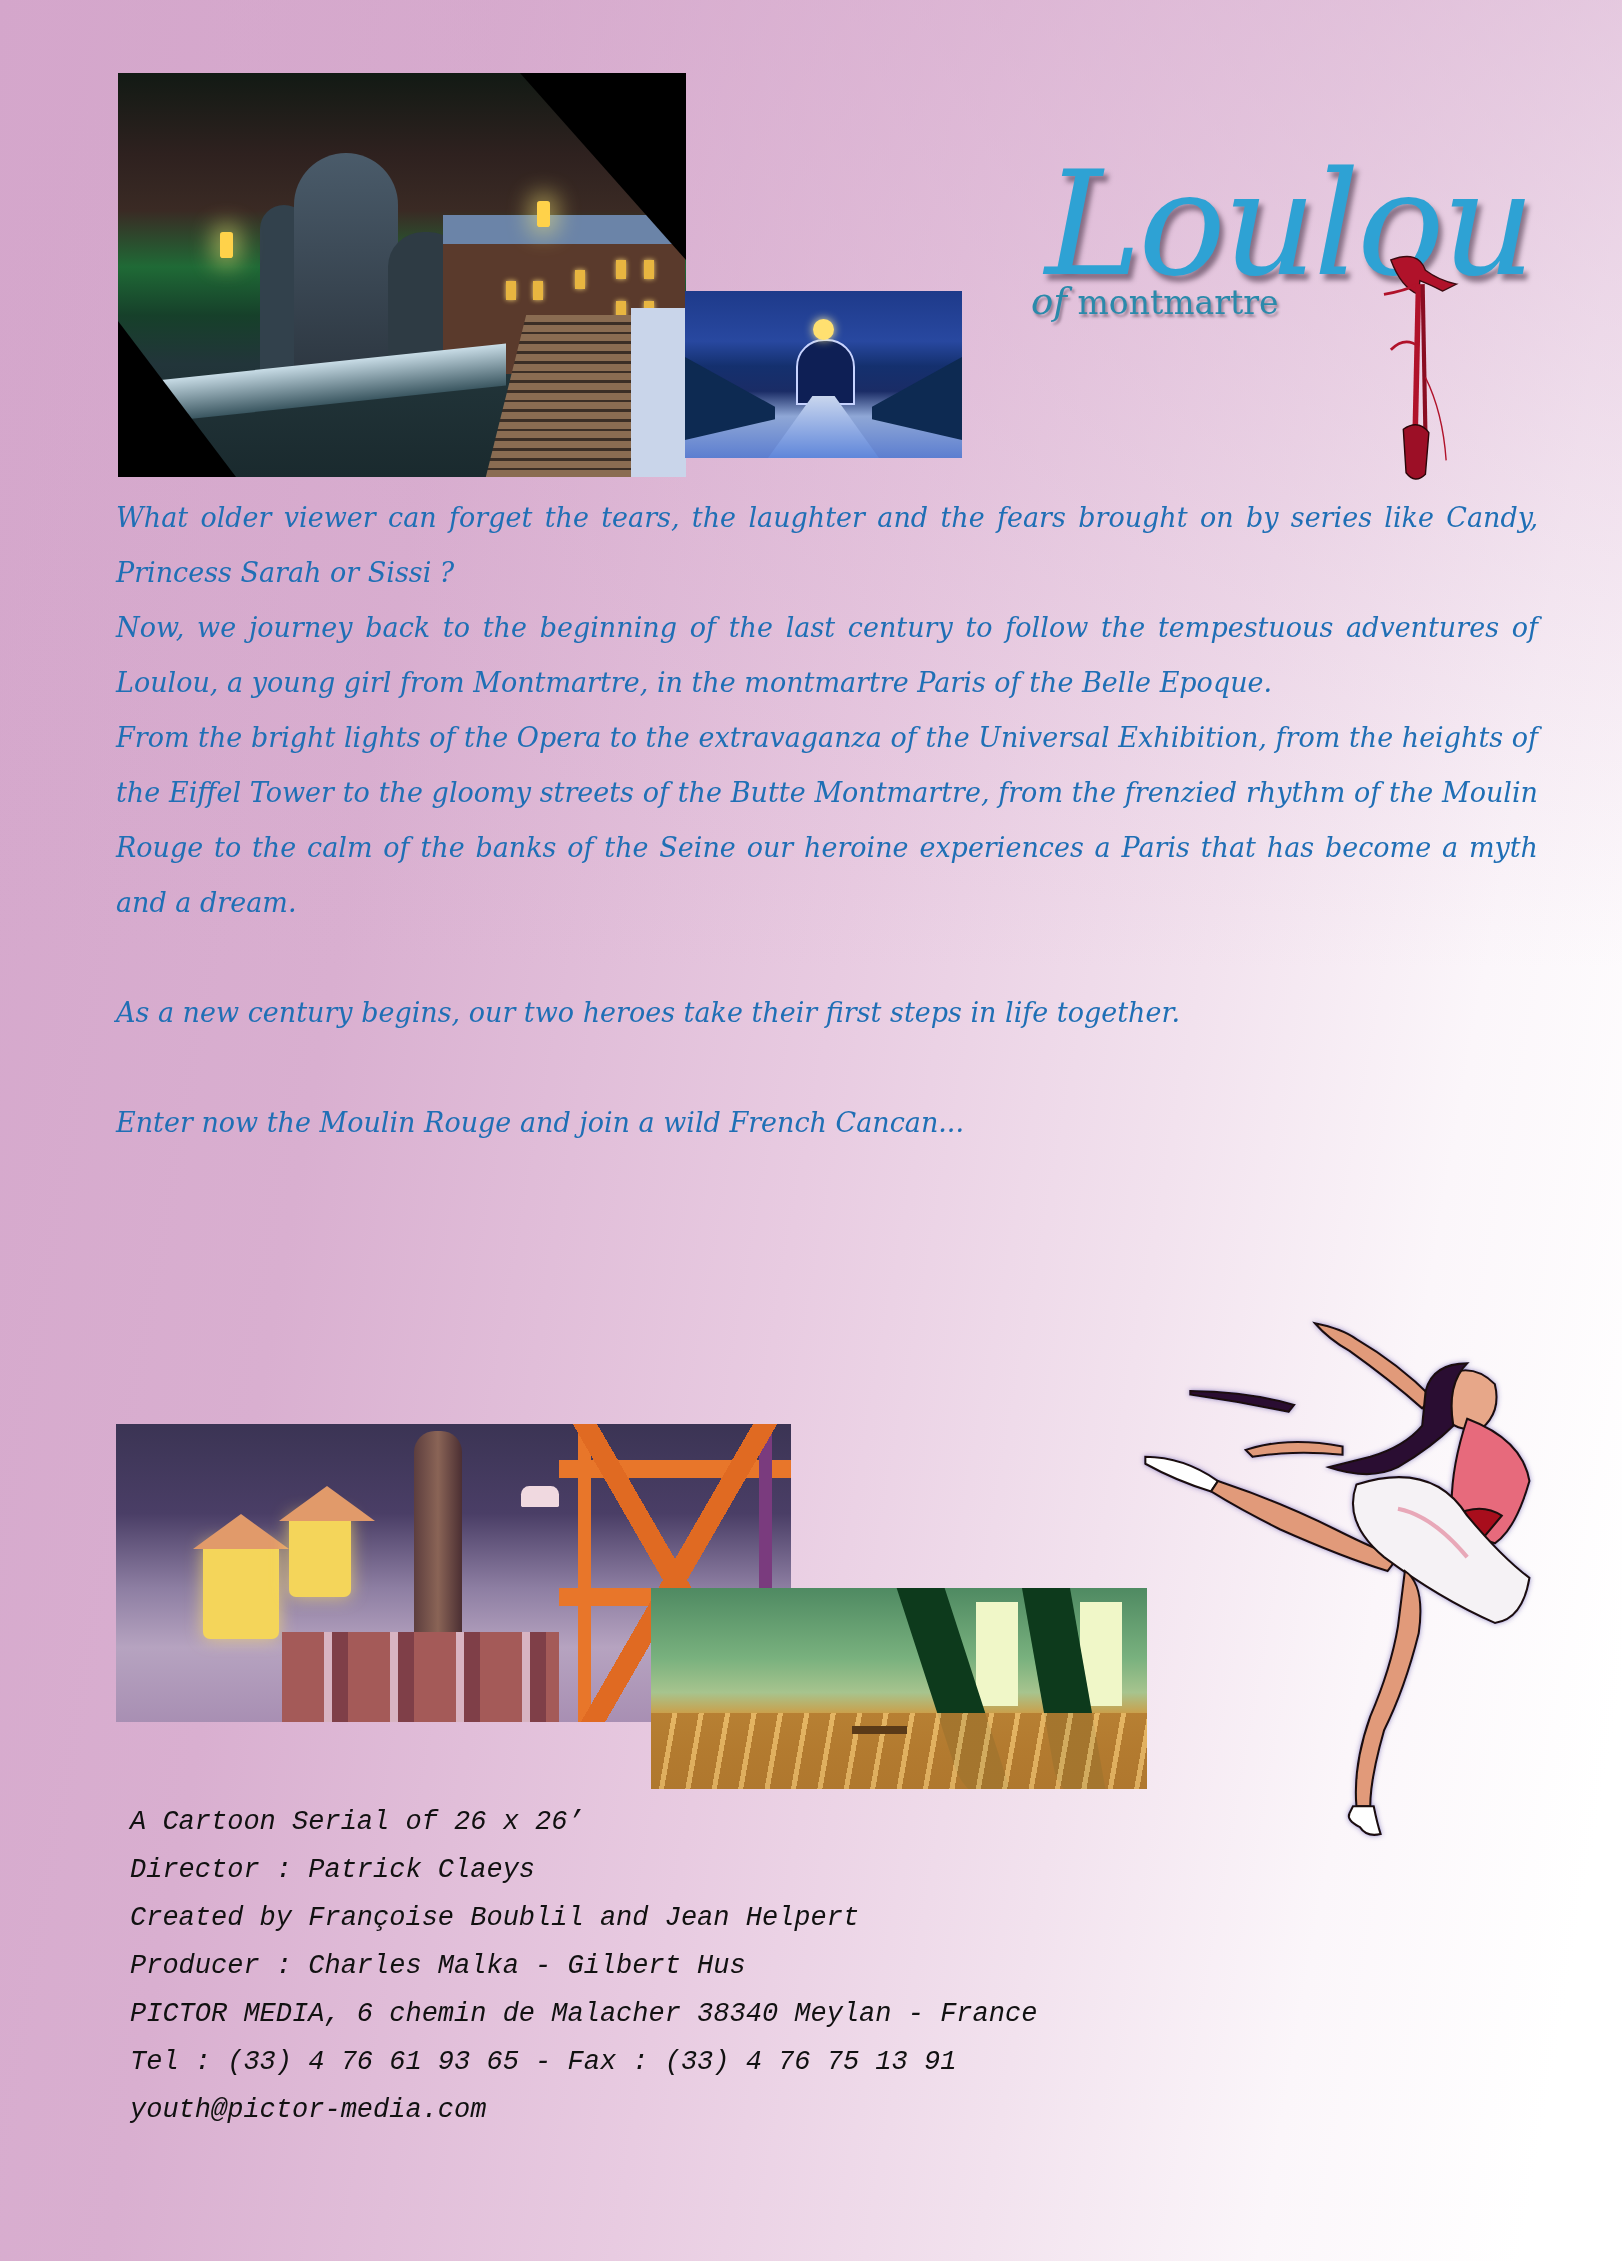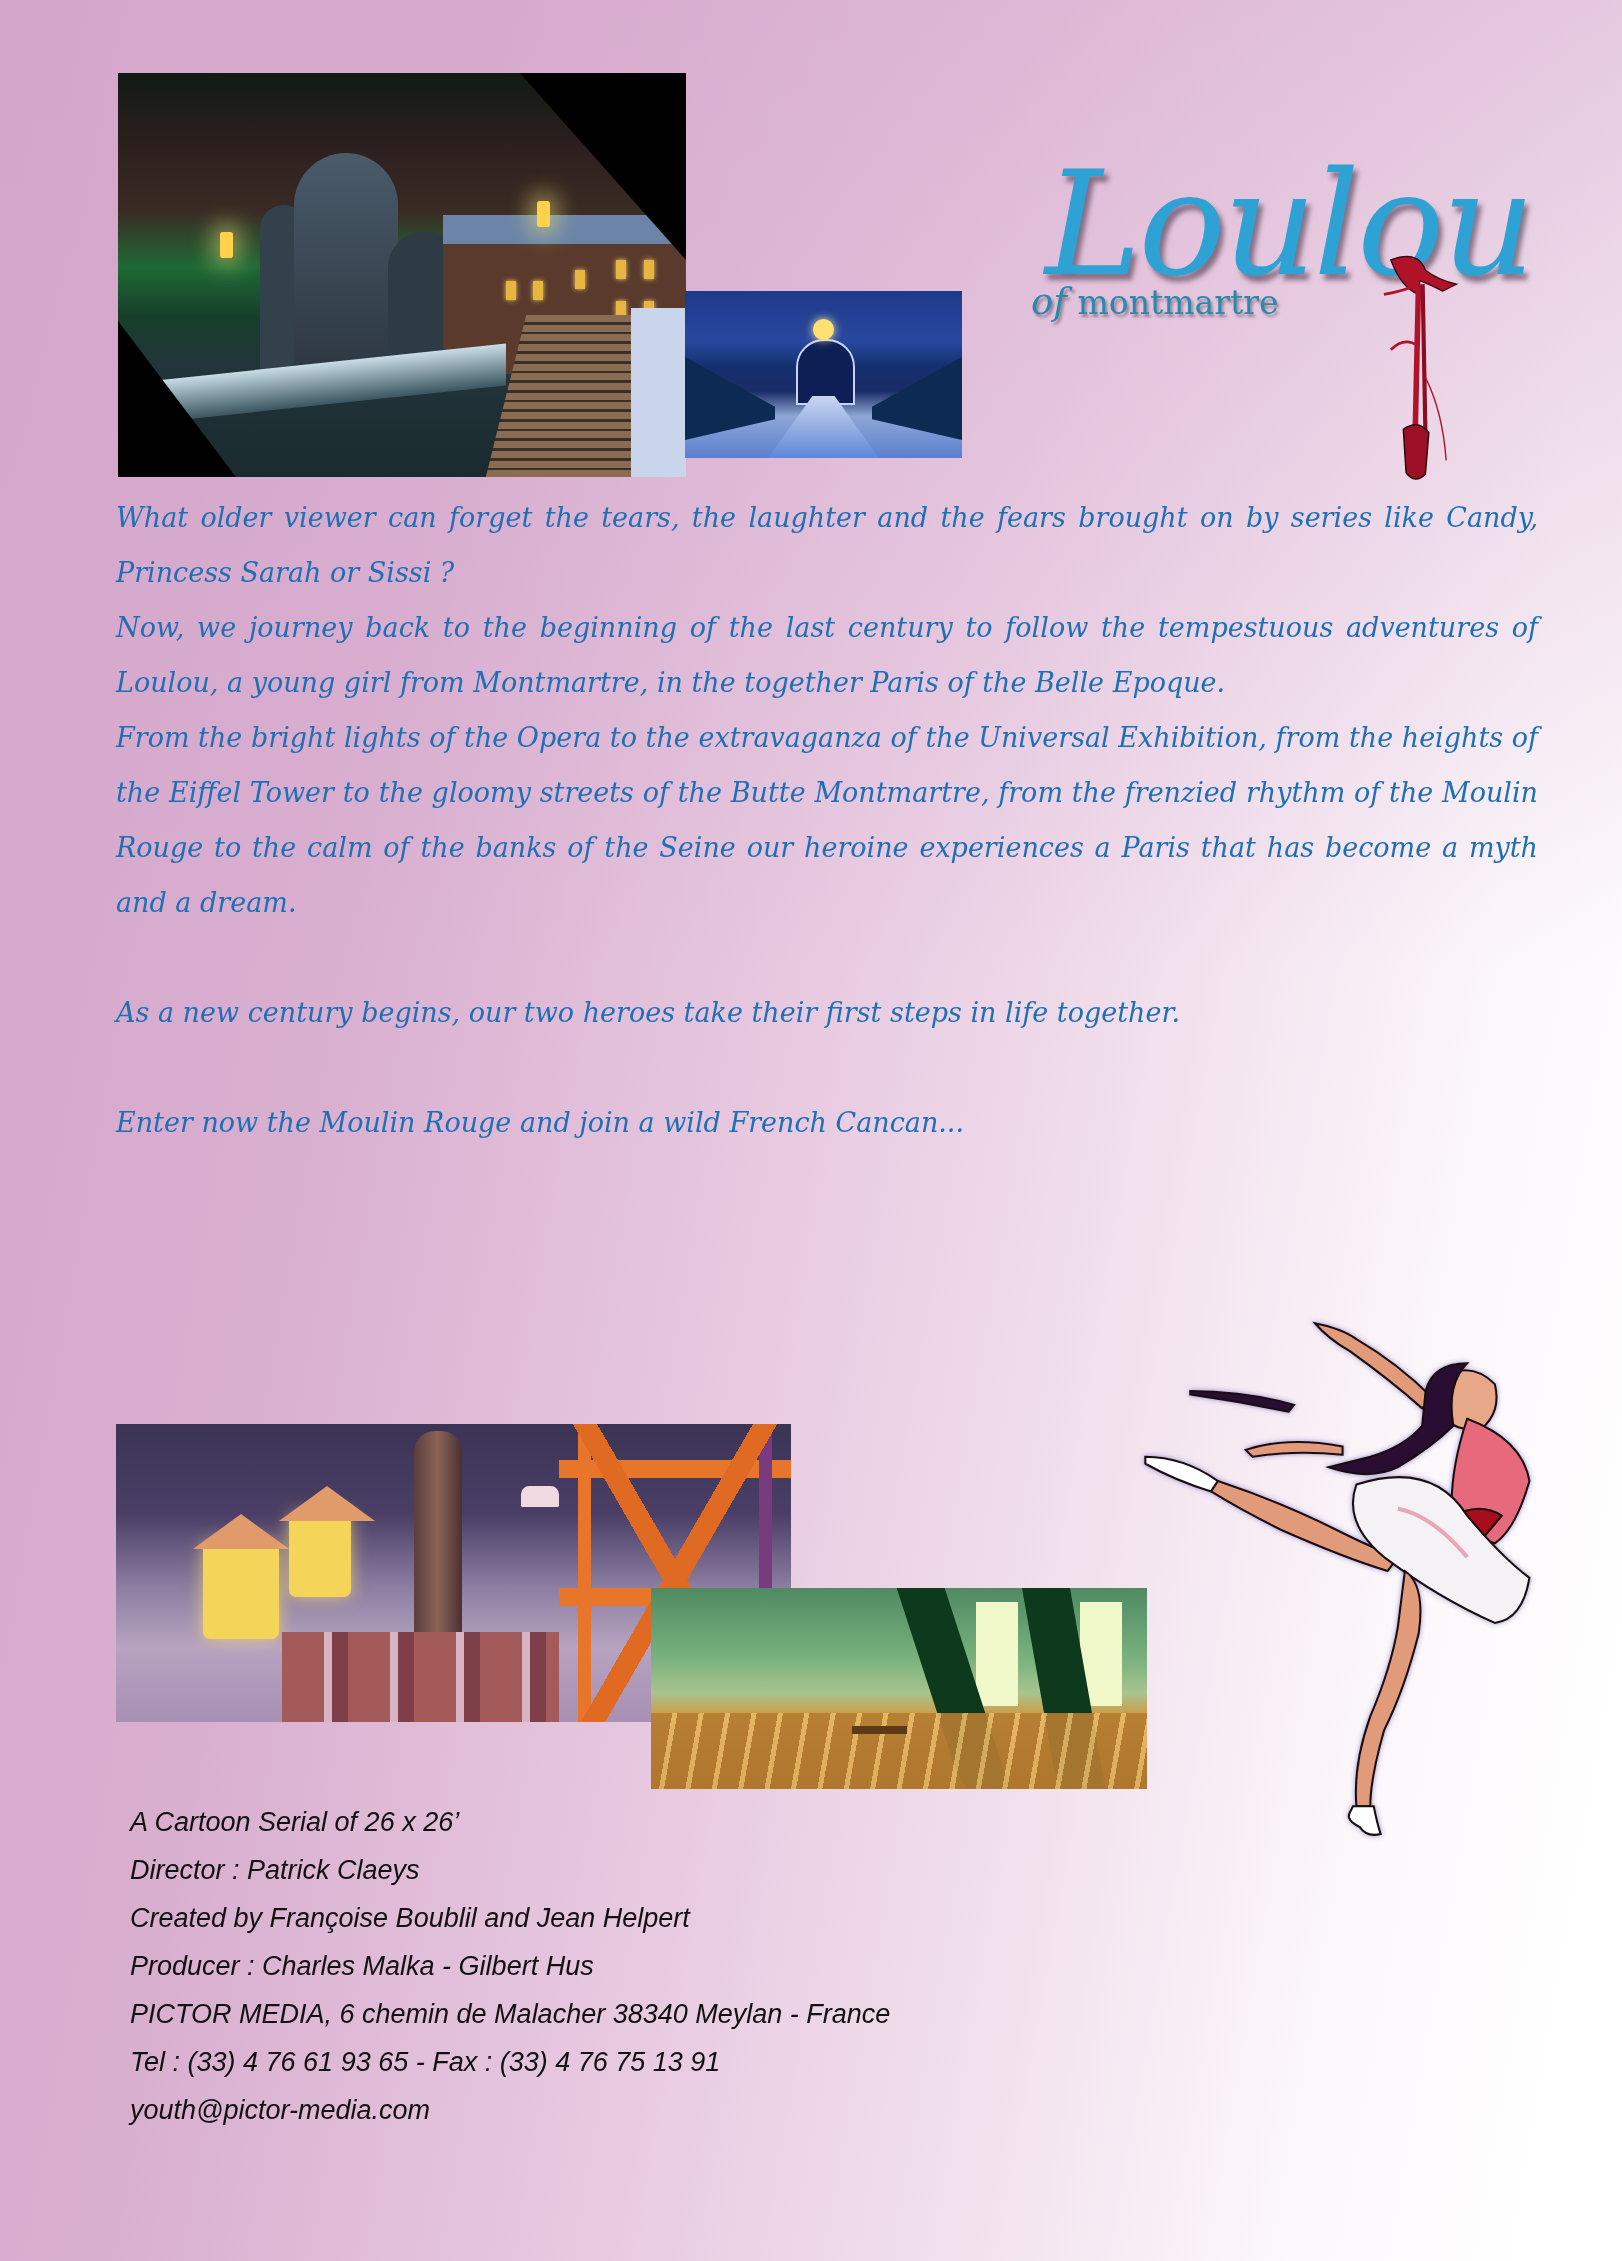--- a/index.html
+++ b/index.html
@@ -98,21 +98,21 @@
   #img-studio .pane { position:absolute; top:14px; width:42px; height:104px; background:#f0f7c8; }
   #img-studio .floor { position:absolute; left:0; bottom:0; width:496px; height:76px;
     background: repeating-linear-gradient(100deg,#b57c30 0 21px,#e8b866 21px 26px); opacity:0.9; }
   #img-studio .bench { position:absolute; left:201px; top:138px; width:55px; height:8.3px; background:#5a3a18; }
 
   
   #dancer { position:absolute; left:1107px; top:1308px; width:485px; height:789px; }
 
   
   #credits { position:absolute; left:130px; top:1798px; width:1038px;
-    font-family:Liberation Sans, sans-serif; font-style: italic; font-size: 27px; line-height: 48px; color:#111; }
+    font-family:Liberation Mono, monospace; font-style: italic; font-size: 27px; line-height: 48px; color:#111; }
   #credits div { white-space: nowrap; }
 </style>
 </head>
 <body>
 
 <div class="bg-top"></div>
 
 <div class="scene" id="img-sacre" title="Snowy night scene of Sacré-Cœur and a stairway with lit street lamps">
   <div class="dome2"></div>
   <div class="dome"></div>
@@ -154,21 +154,21 @@
     <path d="M60 45 L55 270" stroke="#b0122a" stroke-width="8" fill="none"></path>
     <path d="M66 45 L70 260" stroke="#8a0d22" stroke-width="6" fill="none"></path>
     <path d="M20 140 Q40 120 60 135" stroke="#b0122a" stroke-width="4" fill="none"></path>
     <path d="M70 180 Q95 230 100 300" stroke="#b0122a" stroke-width="2" fill="none"></path>
     <path d="M38 255 Q60 240 75 260 L70 320 Q55 335 42 318 Z" fill="#9c0f26" stroke="#2a0508" stroke-width="2"></path>
   </svg>
 </div>
 
 <div id="synopsis">
   <p>What older viewer can forget the tears, the laughter and the fears brought on by series like Candy, Princess Sarah or Sissi ?</p>
-  <p>Now, we journey back to the beginning of the last century to follow the tempestuous adventures of Loulou, a young girl from Montmartre, in the together Paris of the Belle Epoque.</p>
+  <p>Now, we journey back to the beginning of the last century to follow the tempestuous adventures of Loulou, a young girl from Montmartre, in the montmartre Paris of the Belle Epoque.</p>
   <p>From the bright lights of the Opera to the extravaganza of the Universal Exhibition, from the heights of the Eiffel Tower to the gloomy streets of the Butte Montmartre, from the frenzied rhythm of the Moulin Rouge to the calm of the banks of the Seine our heroine experiences a Paris that has become a myth and a dream.</p>
   <div class="gap"></div>
   <p>As a new century begins, our two heroes take their first steps in life together.</p>
   <div class="gap"></div>
   <p>Enter now the Moulin Rouge and join a wild French Cancan...</p>
 </div>
 
 <div class="scene" id="img-fair" title="Fairground square at night with carousels, column and orange iron tower girders">
   <div class="carousel" style="left:87px;top:118px"></div>
   <div class="carousel" style="left:173px;top:90px;width:62px;height:83px"></div>

